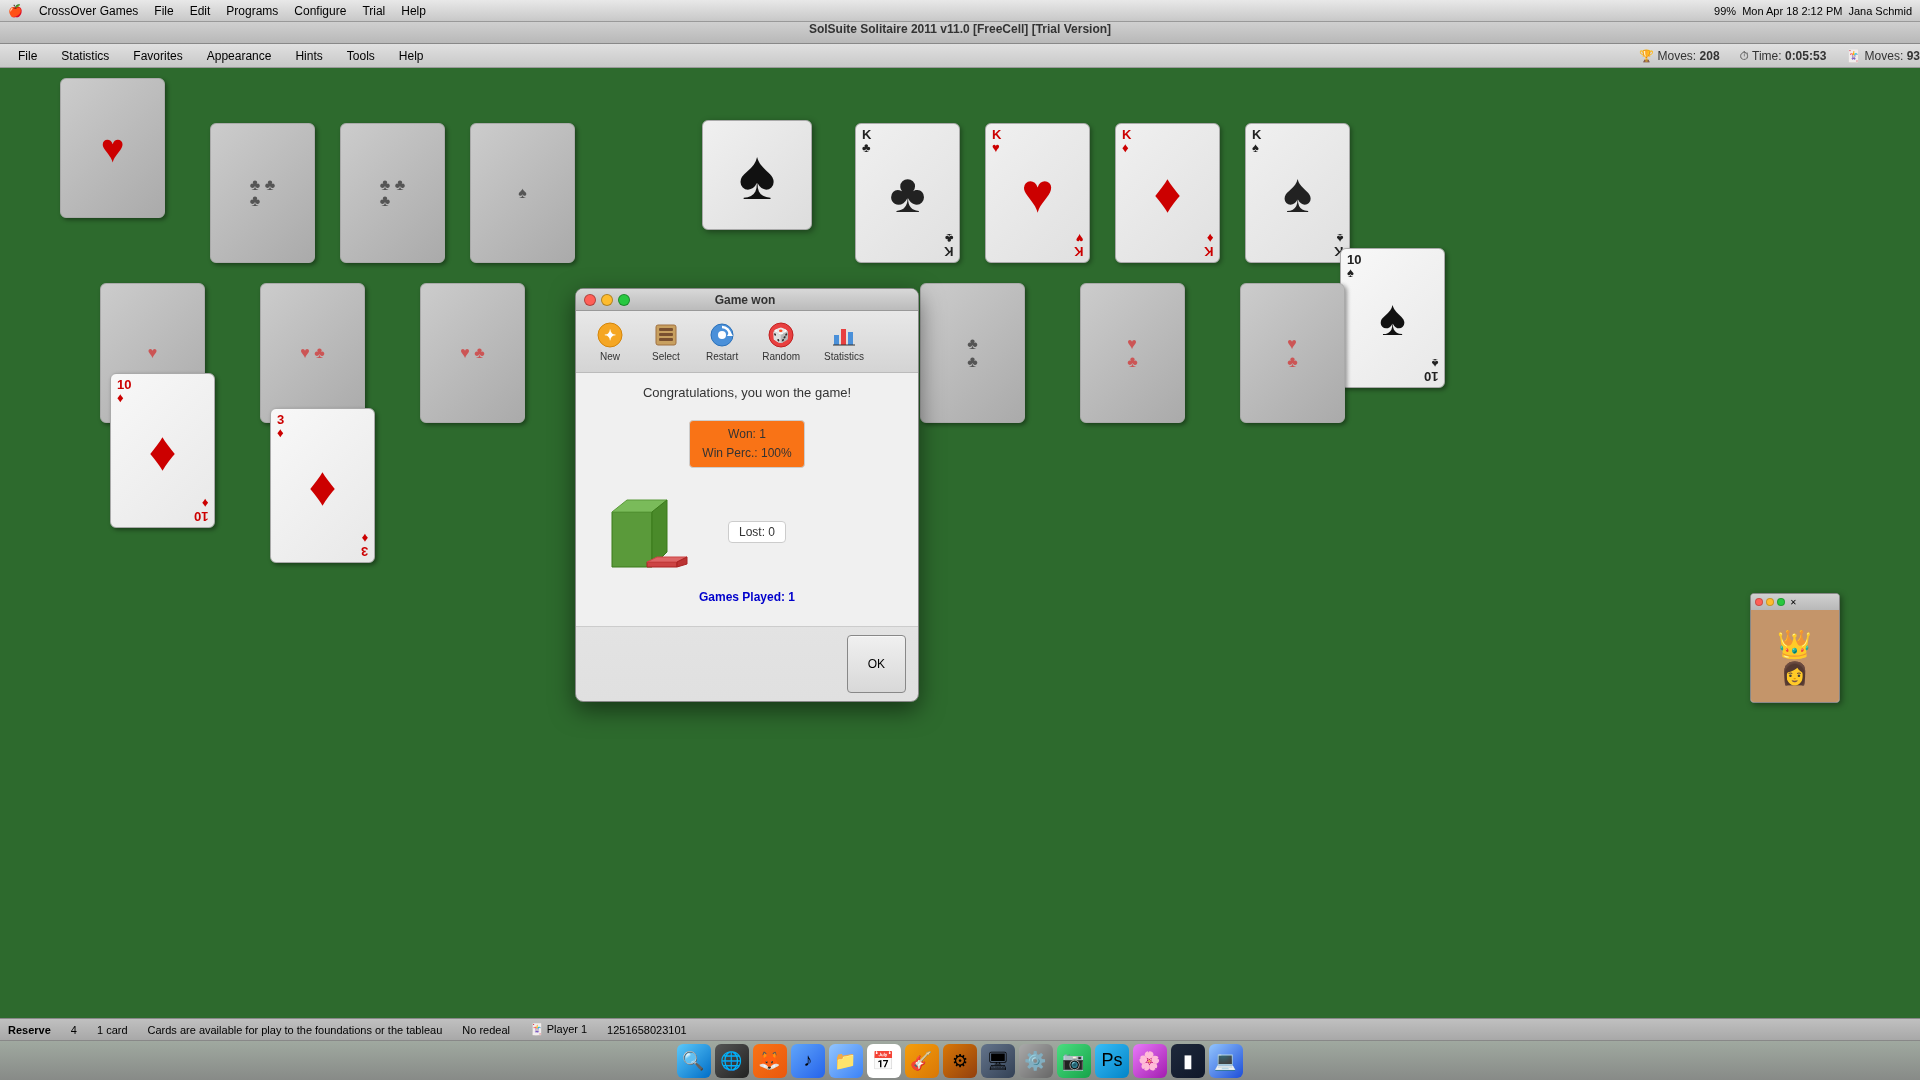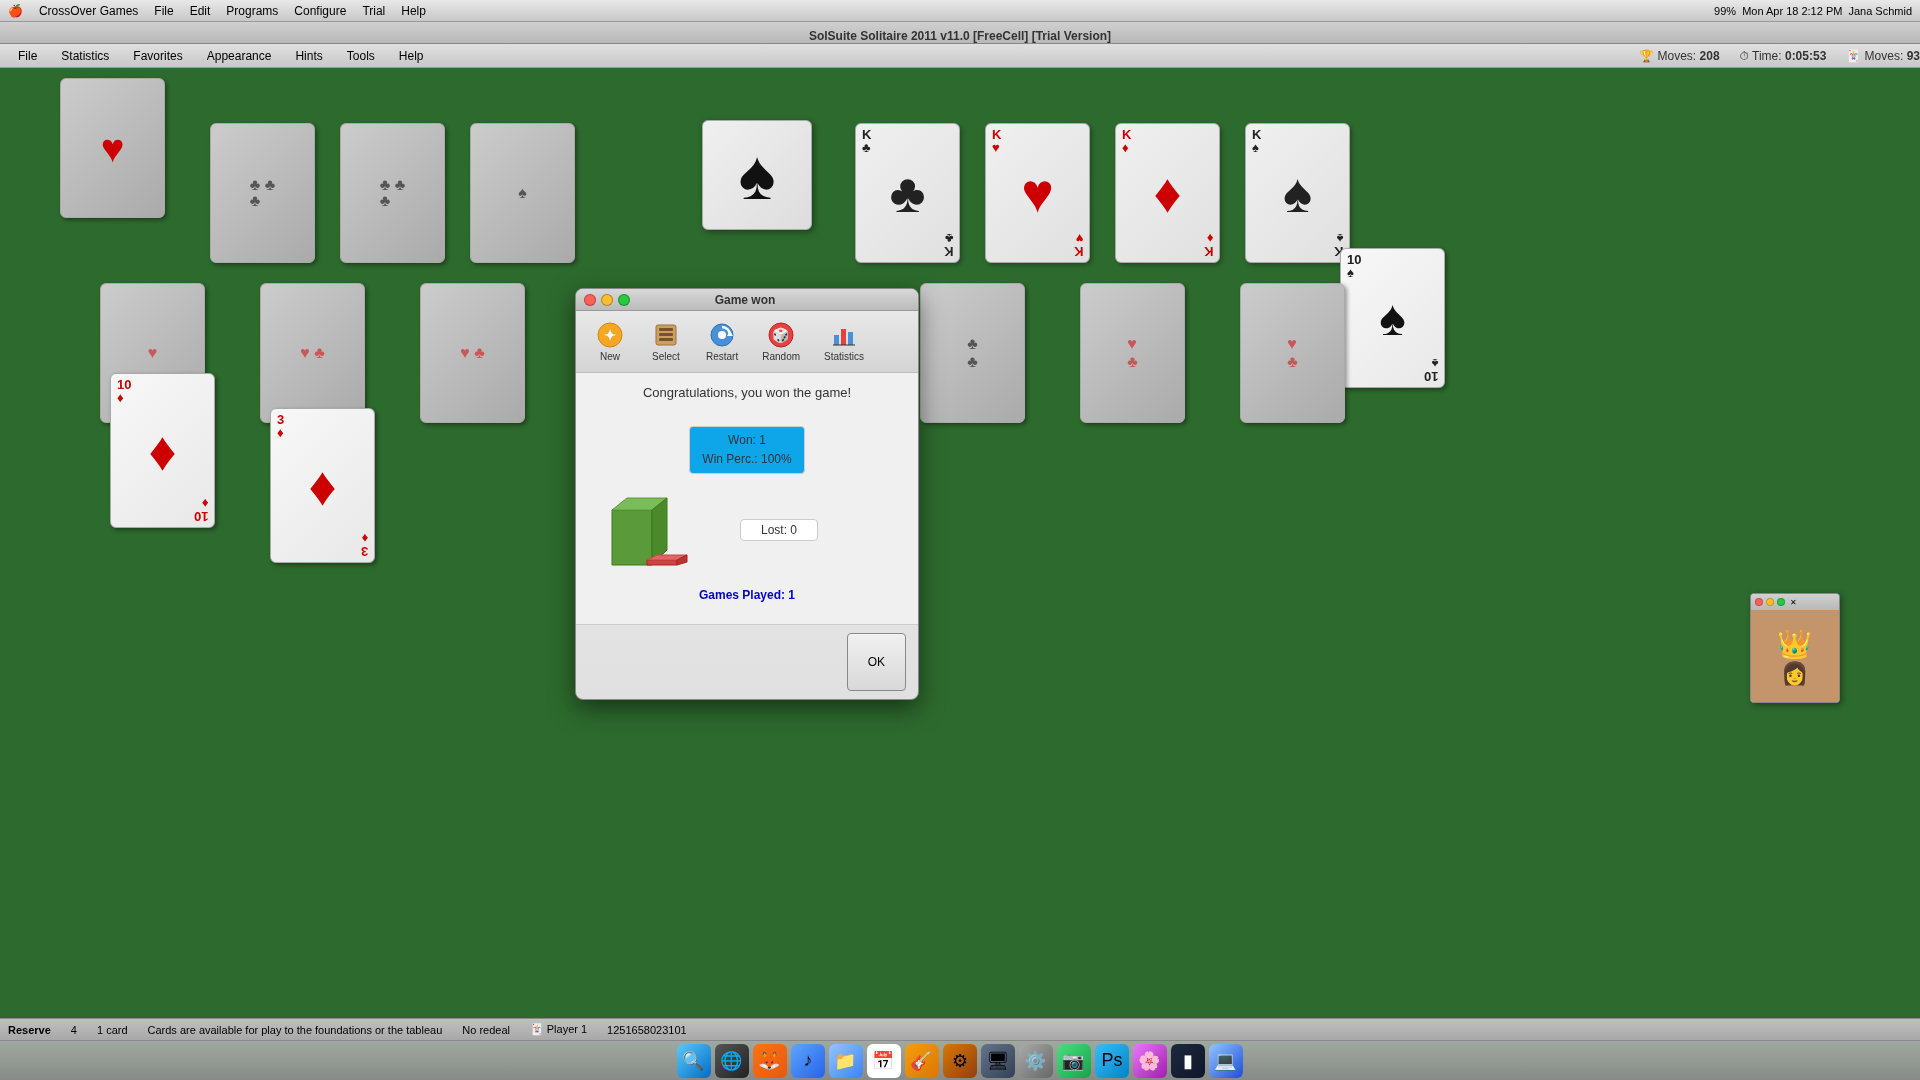--- a/index.html
+++ b/index.html
@@ -45,21 +45,21 @@
       padding-right: 8px;
       font-size: 11px;
     }
 
     
     .titlebar {
       width: 100%;
       height: 22px;
       background: linear-gradient(to bottom, #d0d0d0, #b8b8b8);
       display: flex;
-      align-items: flex-end;
+      align-items: flex-start;
       justify-content: center;
       border-bottom: 1px solid #888;
       font-size: 12px;
       font-weight: bold;
       color: #333;
     }
 
     
     .app-menu-bar {
       width: 100%;
@@ -215,51 +215,51 @@
       color: #333;
     }
     .dialog-body {
       padding: 12px 16px;
       background: #f0f0f0;
     }
     .dialog-congrats {
       text-align: center;
       font-size: 13px;
       color: #333;
-      margin-bottom: 26px;
+      margin-bottom: 20px;
     }
     .stats-box {
-      background: #0ea5e9;
+      background: #f97316;
       border: 1px solid #ccc;
       border-radius: 4px;
       padding: 4px 12px;
-      margin: 0 auto 6px;
+      margin: 0 auto 14px;
       display: inline-block;
       font-size: 12px;
       color: #333;
       line-height: 1.6;
     }
     .dialog-chart-area {
       display: flex;
       align-items: center;
       margin-bottom: 8px;
     }
     .chart-3d {
       width: 120px;
       height: 100px;
       position: relative;
     }
     .lost-box {
       background: #fff;
       border: 1px solid #ccc;
       border-radius: 4px;
-      padding: 3px 20px;
+      padding: 3px 10px;
       font-size: 12px;
       color: #333;
-      margin-left: 28px;
+      margin-left: 16px;
     }
     .games-played {
       text-align: center;
       font-size: 12px;
       color: #0000cc;
       font-weight: bold;
       margin-bottom: 10px;
     }
     .dialog-footer {
       display: flex;

